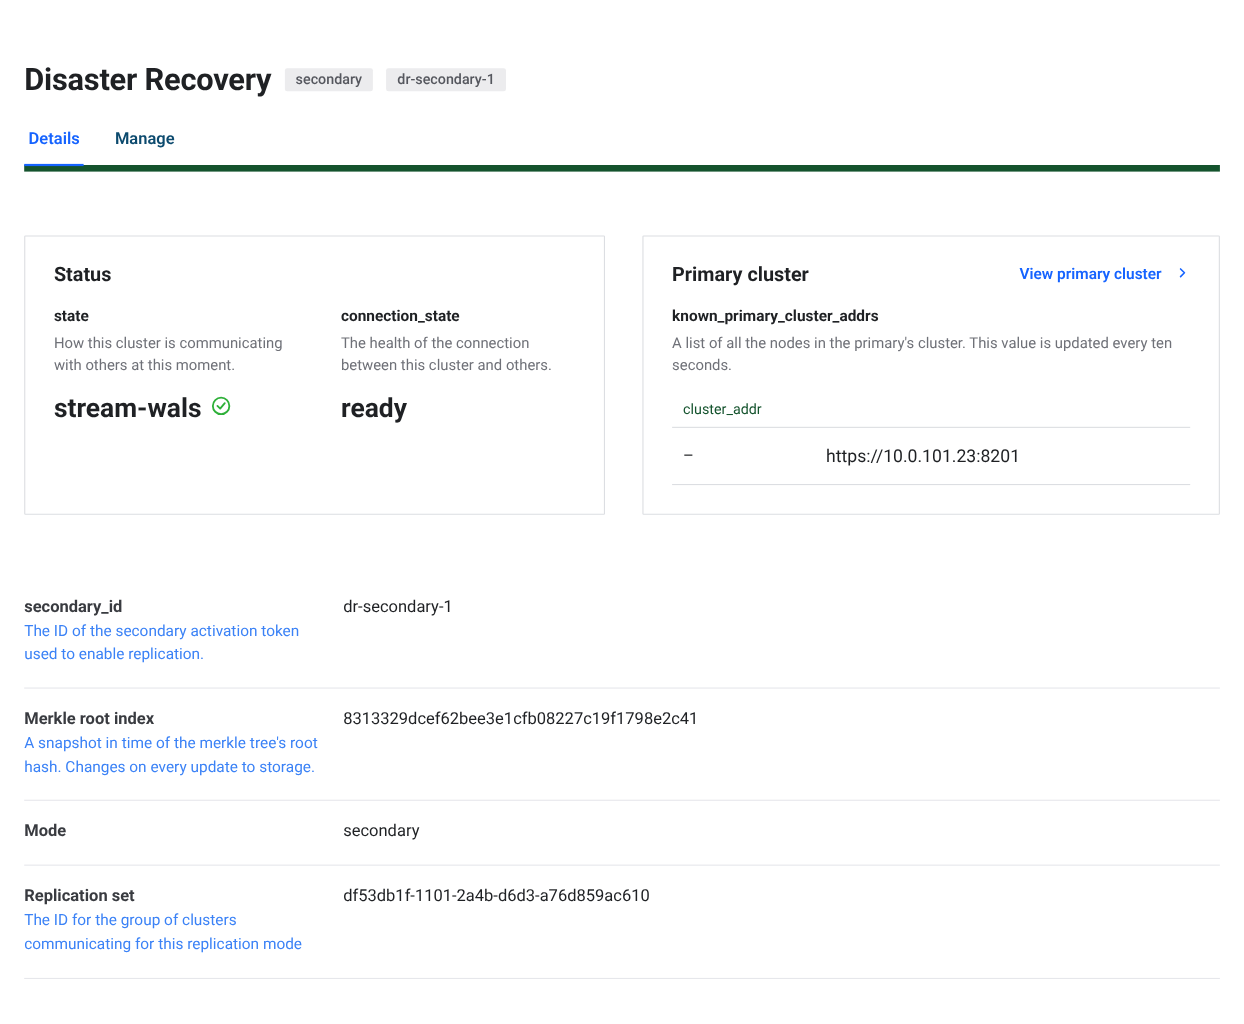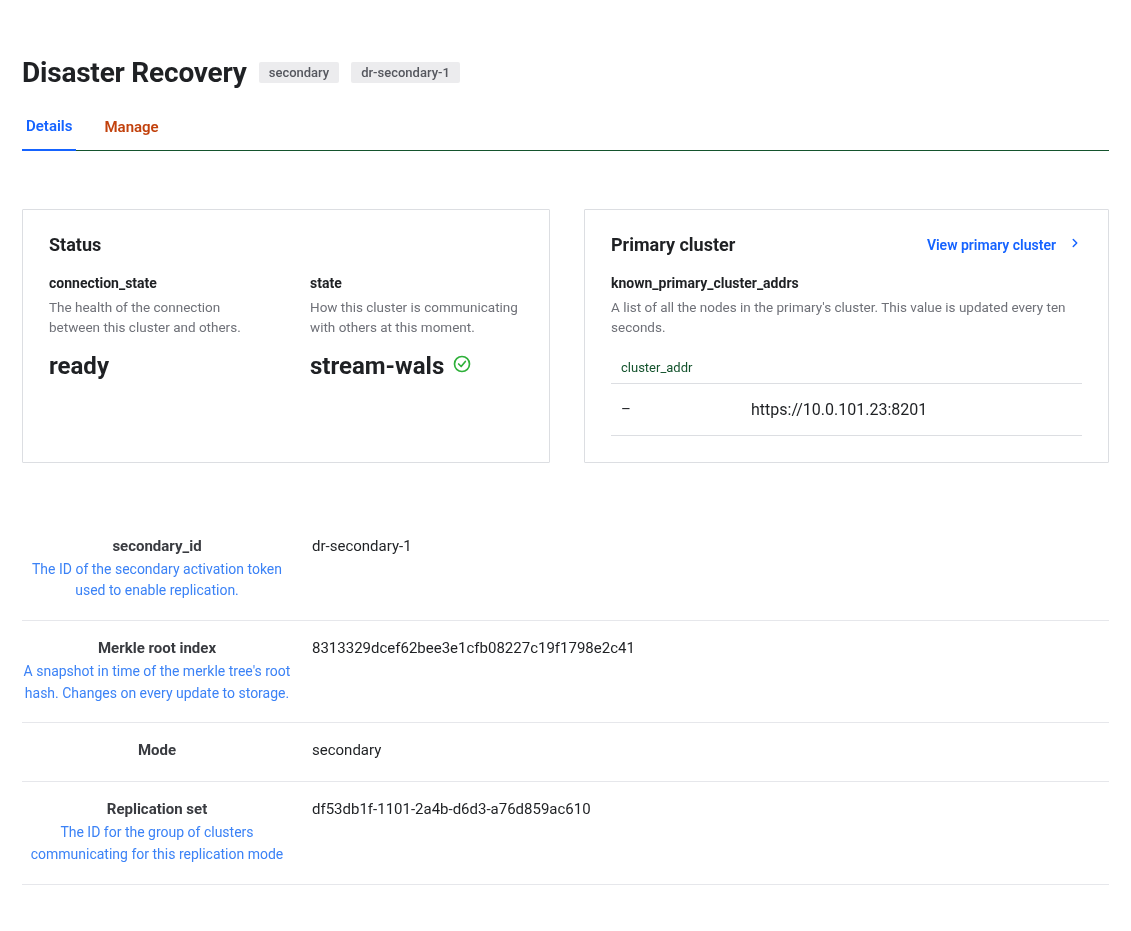--- a/index.html
+++ b/index.html
@@ -20,28 +20,27 @@
     font-size: 13px;
     padding: 3px 10px;
     border-radius: 2px;
     font-weight: 500;
   }
 
   .tabs {
     display: flex;
     gap: 24px;
     margin-top: 18px;
-    border-bottom: 1px solid #14532d;
-    align-items: center;
+    border-bottom: 6px solid #14532d;
   }
   .tab {
     padding: 10px 4px 14px 4px;
     font-size: 15px;
     font-weight: 600;
-    color: #c2410c;
+    color: #0c4a6e;
     cursor: pointer;
     margin-bottom: -1px;
   }
   .tab.active {
     color: #1563ff;
     border-bottom: 2px solid #1563ff;
   }
 
   .cards-row {
     display: flex;
@@ -101,21 +100,21 @@
   .addr-val { font-size: 16px; }
 
   .info-list { margin-top: 56px; }
   .info-row {
     display: flex;
     padding: 18px 0;
     border-bottom: 1px solid #e6e7eb;
     align-items: flex-start;
   }
   .info-row:first-child { border-top: none; }
-  .info-left { width: 290px; padding-right: 20px; text-align: center; }
+  .info-left { width: 290px; padding-right: 20px; }
   .info-label { font-size: 15px; font-weight: 700; color: #393b40; margin-bottom: 4px; }
   .info-desc { font-size: 14px; color: #3b82f6; line-height: 1.55; }
   .info-value { font-size: 15px; color: #1f2124; padding-top: 0px; flex: 1; }
 </style>
 </head>
 <body>
 
 <div class="header">
   <div class="title-row">
     <h1 class="page-title">Disaster Recovery</h1>
@@ -130,38 +129,38 @@
 </div>
 
 <div class="cards-row">
 
   <div class="card status">
     <div class="card-header">
       <div class="card-title">Status</div>
     </div>
 
     <div class="status-grid">
-      <div class="status-col">
-        <div class="field-label">connection_state</div>
-        <div class="field-desc">The health of the connection between this cluster and others.</div>
-        <div class="field-value-lg">ready</div>
-      </div>
       <div class="status-col">
         <div class="field-label">state</div>
         <div class="field-desc">How this cluster is communicating with others at this moment.</div>
         <div class="field-value-lg">
           <span>stream-wals</span>
           <span class="check-icon">
             <svg viewBox="0 0 24 24" fill="none" stroke="#2eb039" stroke-width="2" stroke-linecap="round" stroke-linejoin="round">
               <circle cx="12" cy="12" r="9"></circle>
               <polyline points="8 12 11 15 16 9"></polyline>
             </svg>
           </span>
         </div>
       </div>
+      <div class="status-col">
+        <div class="field-label">connection_state</div>
+        <div class="field-desc">The health of the connection between this cluster and others.</div>
+        <div class="field-value-lg">ready</div>
+      </div>
     </div>
 
   </div>
 
   <div class="card primary">
     <div class="card-header">
       <div class="card-title">Primary cluster</div>
       <a class="view-link">
         <span>View primary cluster</span>
         <span>

